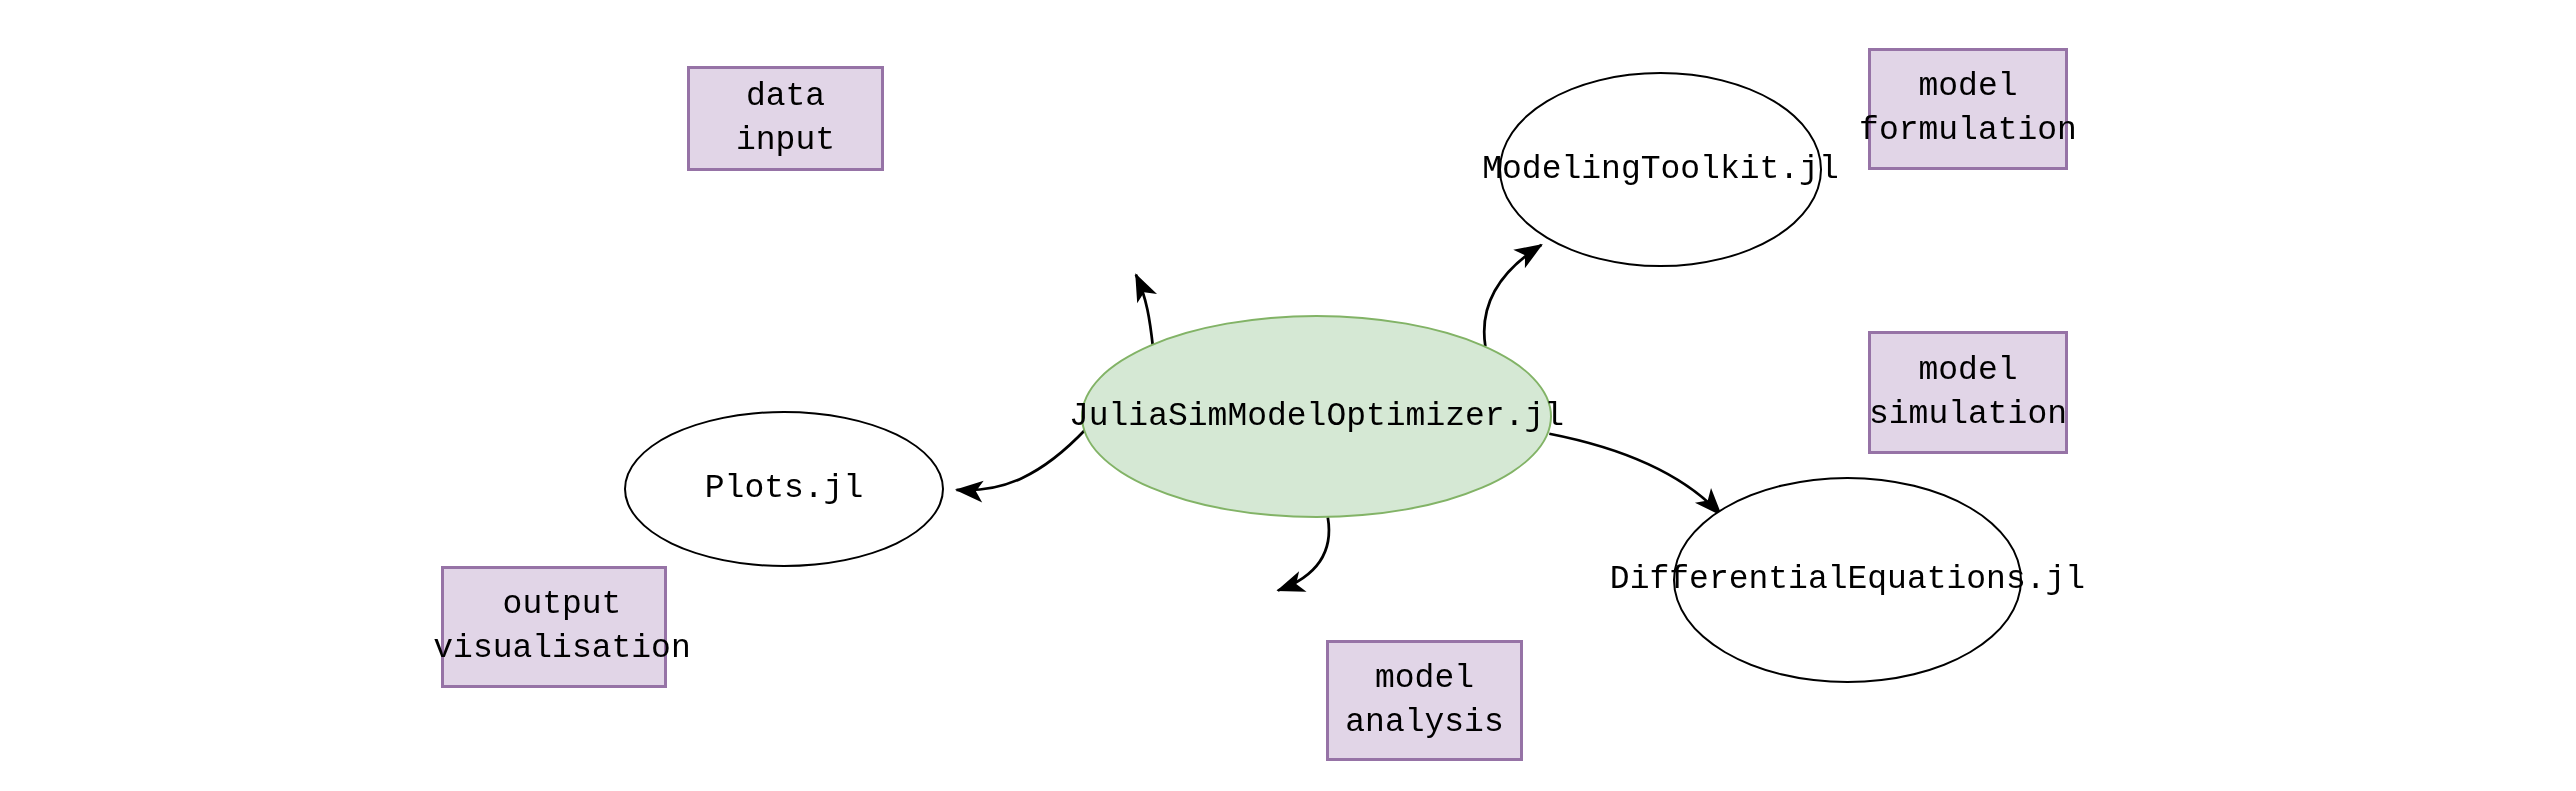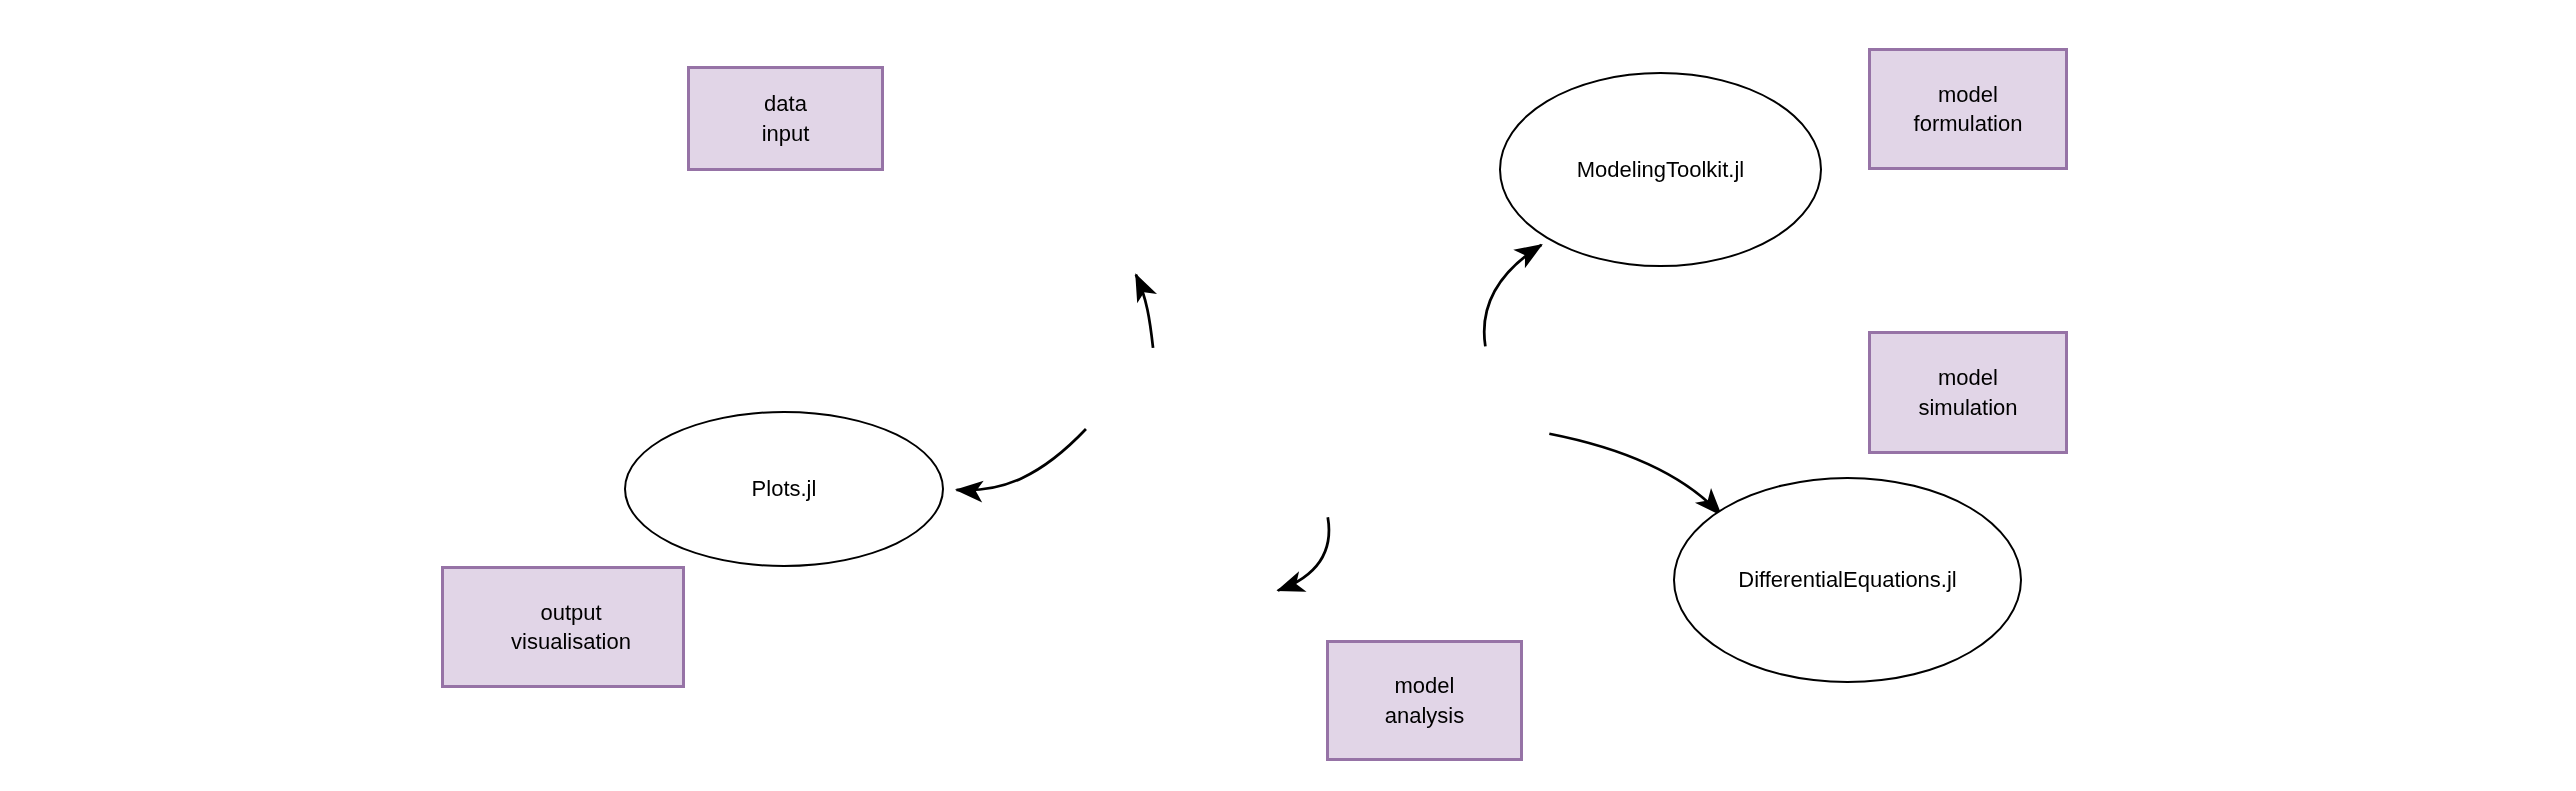--- a/index.html
+++ b/index.html
@@ -34,22 +34,23 @@
     fill: none;
     stroke: var(--arrow);
     stroke-width: 3.5;
   }
   .node, .annotation, .center-node {
     position: absolute;
     display: flex;
     align-items: center;
     justify-content: center;
     text-align: center;
-    font-size: 22px;
+    font-size: 33px;
     line-height: 1.32;
+    font-family: Liberation Mono, monospace;
   }
   .node {
     background: var(--node-fill);
     border: 2.3px solid var(--node-stroke);
     border-radius: 50%;
   }
   .center-node {
     background: var(--center-fill);
     border: 2.7px solid var(--center-stroke);
     border-radius: 50%;
@@ -83,34 +84,37 @@
 input</span>
   </div>
   <div class="annotation" style="left:1868px; top:48px; width:200px; height:122px;">
     <span class="label">model
 formulation</span>
   </div>
   <div class="annotation" style="left:1868px; top:331px; width:200px; height:123px;">
     <span class="label">model
 simulation</span>
   </div>
-  <div class="annotation" style="left:441px; top:566px; width:244px; height:122px;padding-left:16px;">
+  <div class="annotation" style="left:441px; top:566px; width:226px; height:122px;padding-left:16px;">
     <span class="label">output
 visualisation</span>
   </div>
   <div class="annotation" style="left:1326px; top:640px; width:197px; height:121px;">
     <span class="label">model
 analysis</span>
   </div>
 
   <div class="node" style="left:1499px; top:72px; width:323px; height:195px;">
     <span class="label">ModelingToolkit.jl</span>
   </div>
   <div class="node" style="left:624px; top:411px; width:320px; height:156px;">
     <span class="label">Plots.jl</span>
   </div>
   <div class="node" style="left:1673px; top:477px; width:349px; height:206px;">
     <span class="label">DifferentialEquations.jl</span>
   </div>
 
+  <div class="center-node" style="left:1081px; top:315px; width:471px; height:203px;">
+    <span class="label">JuliaSimModelOptimizer.jl</span>
+  </div>
 
 </div>
 
 
 </body></html>

